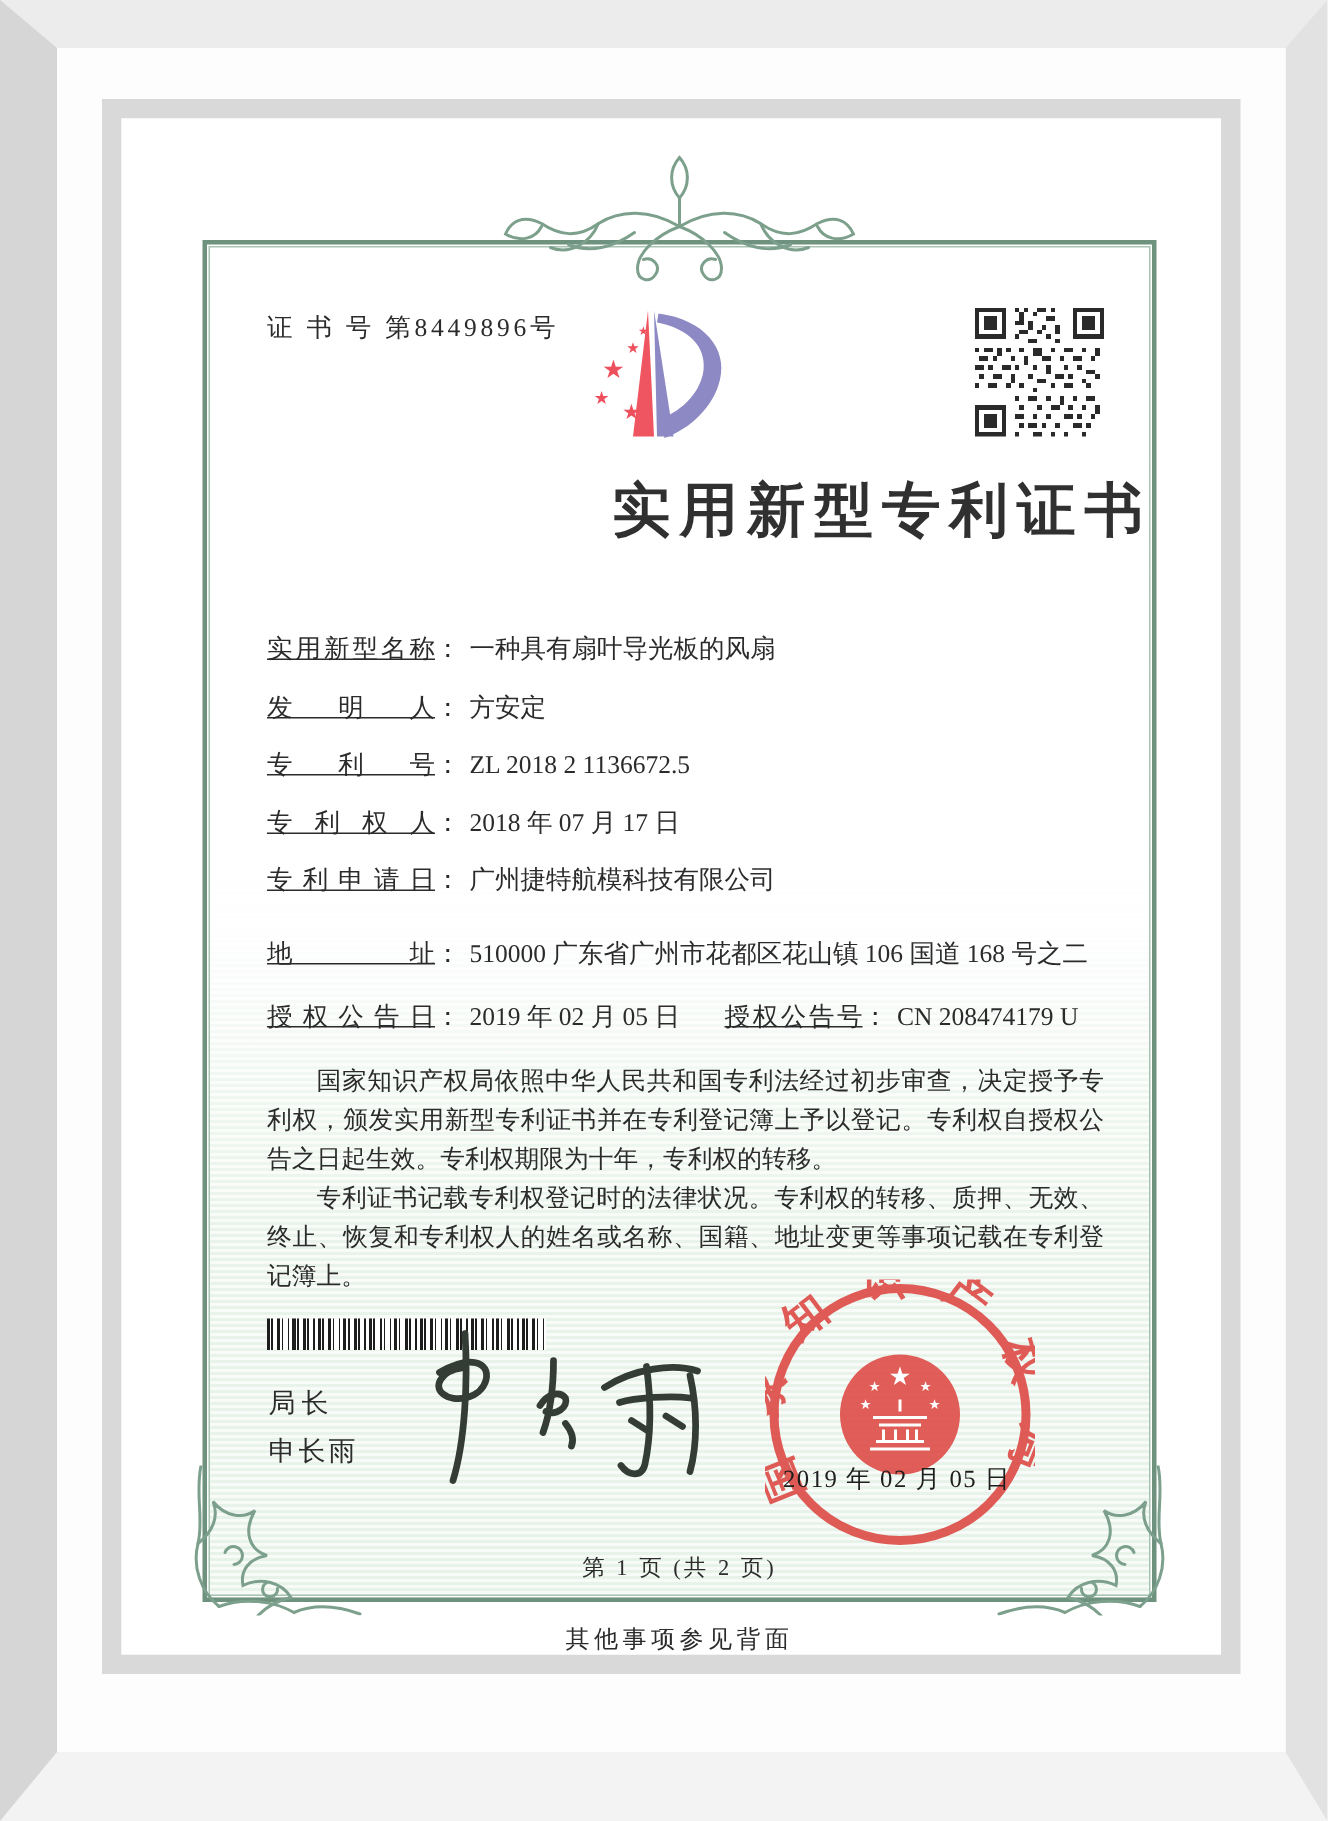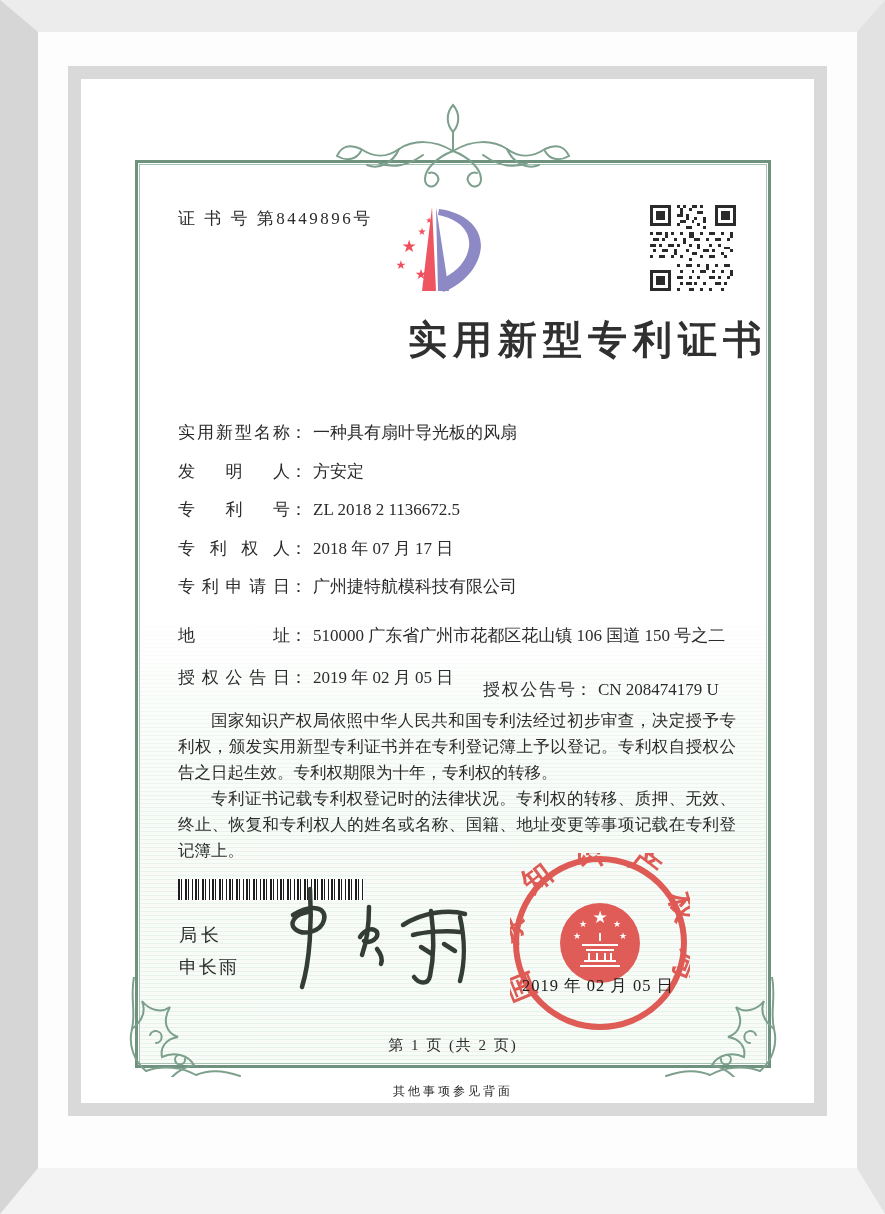--- a/index.html
+++ b/index.html
@@ -40,44 +40,44 @@
                       rgba(255,255,255,.55) 62%, rgba(255,255,255,.30) 74%, rgba(255,255,255,.25) 100%),
       repeating-linear-gradient(180deg, #dfeee2 0px, #dfeee2 1.5px, #f5faf5 1.5px, #f5faf5 4px);
   }
   .cert-border > *{position:absolute;}
   .cert-number{left:40px;top:44px;font-size:17px;letter-spacing:2.5px;color:#2b2b2b;}
   .logo{left:248px;top:38px;}
   .qr{left:512px;top:42px;}
   .cert-title{left:0;top:150px;width:100%;text-align:right;
     font-size:39px;font-weight:bold;letter-spacing:6px;color:#303030;}
   .field-row{left:40px;right:34px;font-size:17px;color:#2b2b2b;white-space:nowrap;}
-  .flabel{display:inline-block;width:112px;text-align:justify;text-align-last:justify;}
+  .flabel{display:inline-block;width:112px;text-align:justify;text-align-last:justify;text-decoration:underline;}
   .colon{margin-right:6px;}
-  .pairB{position:absolute;left:305px;top:12px;}
+  .pairB{position:absolute;left:305px;top:0;}
   .pairB .flabel{width:92px;}
   .r0{top:258px}.r1{top:297px}.r2{top:335px}.r3{top:374px}
   .r4{top:412px}.r5{top:461px}.r6{top:503px}
   .paras{left:40px;right:32px;top:545px;font-size:16.5px;line-height:26px;
     text-align:justify;color:#2b2b2b;}
   .paras p{margin:0;text-indent:2em;}
   .barcode{left:40px;top:716px;width:186px;height:21px;
     background:repeating-linear-gradient(90deg,
       #1d1d1d 0 2px,#fff 2px 3px,#1d1d1d 3px 4px,#fff 4px 7px,
       #1d1d1d 7px 9px,#fff 9px 10px,#1d1d1d 10px 11px,#fff 11px 14px,
       #1d1d1d 14px 15px,#fff 15px 17px);}
   .signer-title{left:41px;top:760px;font-size:18px;letter-spacing:4px;color:#2b2b2b;}
   .signer-name{left:41px;top:792px;font-size:18px;letter-spacing:2px;color:#2b2b2b;}
   .signature{left:125px;top:718px;}
   .seal{left:372px;top:690px;width:180px;height:180px;}
   .seal-date{left:340px;top:812px;width:240px;text-align:center;
     font-size:16.5px;letter-spacing:1px;color:#1d1d1d;z-index:5;}
   .page-num{left:0;bottom:10px;width:100%;text-align:center;
     font-size:15px;letter-spacing:2px;color:#2b2b2b;}
   .back-note{position:absolute;left:54px;top:1004px;width:636px;text-align:center;
-    font-size:12px;letter-spacing:3px;color:#2b2b2b;}
+    font-size:16px;letter-spacing:3px;color:#2b2b2b;}
   
   .crest{left:50%;top:-64px;transform:translateX(-50%);}
   .corner-bl{left:-12px;top:814px;}
   .corner-br{right:-12px;top:814px;transform:scaleX(-1);}
 </style>
 </head>
 <body>
 
 <div class="frame-outer">
  <div class="frame-face">
@@ -162,21 +162,21 @@
       <div class="field-row r2">
         <span class="flabel">专利号</span><span class="colon">：</span><span class="fvalue">ZL 2018 2 1136672.5</span>
       </div>
       <div class="field-row r3">
         <span class="flabel">专利权人</span><span class="colon">：</span><span class="fvalue">2018 年 07 月 17 日</span>
       </div>
       <div class="field-row r4">
         <span class="flabel">专利申请日</span><span class="colon">：</span><span class="fvalue">广州捷特航模科技有限公司</span>
       </div>
       <div class="field-row r5">
-        <span class="flabel">地址</span><span class="colon">：</span><span class="fvalue">510000 广东省广州市花都区花山镇 106 国道 150 号之二</span>
+        <span class="flabel">地址</span><span class="colon">：</span><span class="fvalue">510000 广东省广州市花都区花山镇 106 国道 168 号之二</span>
       </div>
       <div class="field-row r6">
         <span><span class="flabel">授权公告日</span><span class="colon">：</span><span class="fvalue">2019 年 02 月 05 日</span></span>
         <span class="pairB"><span class="flabel">授权公告号</span><span class="colon">：</span><span class="fvalue">CN 208474179 U</span></span>
       </div>
 
       <div class="paras">
         <p>国家知识产权局依照中华人民共和国专利法经过初步审查，决定授予专利权，颁发实用新型专利证书并在专利登记簿上予以登记。专利权自授权公告之日起生效。专利权期限为十年，专利权的转移。</p>
         <p>专利证书记载专利权登记时的法律状况。专利权的转移、质押、无效、终止、恢复和专利权人的姓名或名称、国籍、地址变更等事项记载在专利登记簿上。</p>
       </div>

